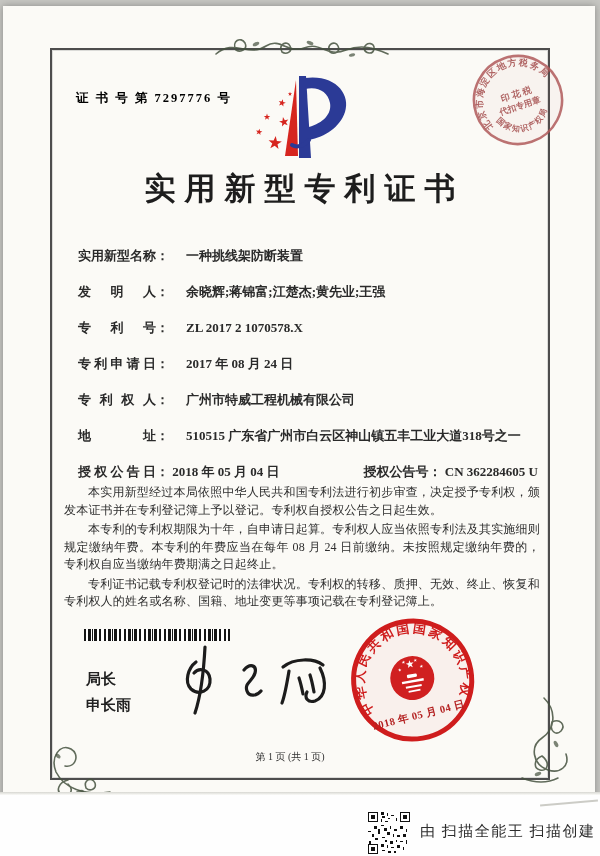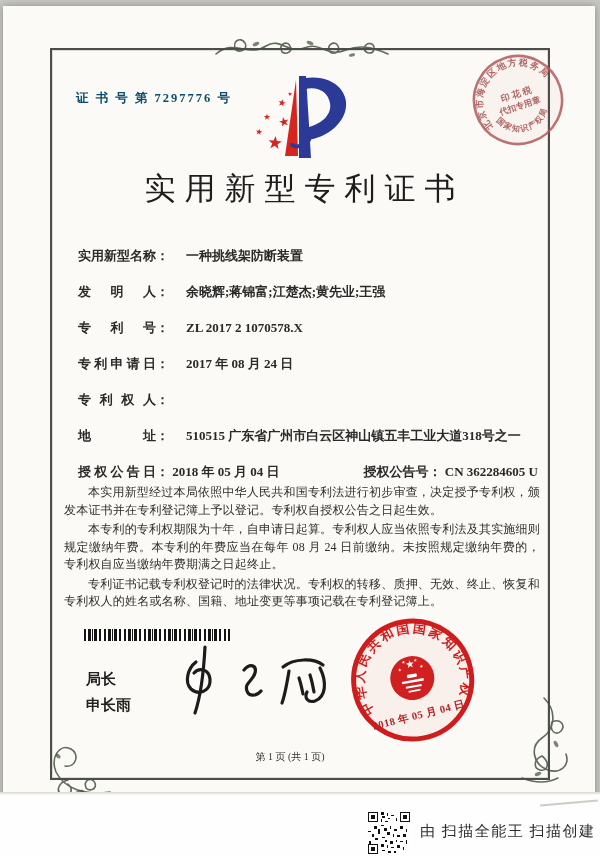--- a/index.html
+++ b/index.html
@@ -9,26 +9,26 @@
     font-family:"Liberation Serif","DejaVu Serif",serif;
     color:#262626;
   }
   .paper{position:absolute;left:3px;top:6px;width:592px;height:850px;
     background:#fbfaf6;box-shadow:0 0 7px rgba(0,0,0,.3);}
   .edge-left{position:absolute;left:0;top:170;width:2px;height:430;background:#8d8d8a;}
   .frame{position:absolute;left:50px;top:48px;width:500px;height:732px;
     border:2px solid #4d4d4d;box-sizing:border-box;
     box-shadow:inset 0 0 0 1px rgba(160,160,160,.35);}
   .cert-no{position:absolute;left:76px;top:90px;font-size:12.5px;font-weight:bold;
-    letter-spacing:2px;color:#0c4a6e;}
+    letter-spacing:2px;color:#000000;}
   .logo{position:absolute;left:238px;top:70px;width:140px;height:100px;}
   .tax-stamp{position:absolute;left:468px;top:52px;width:100px;height:96px;
     transform:rotate(-18deg);opacity:.85;}
   .title{position:absolute;left:0;top:168px;width:600px;text-align:center;
-    font-size:31px;font-weight:normal;letter-spacing:9px;text-indent:9px;color:#1d1d1d;}
+    font-size:31px;font-weight:bold;letter-spacing:9px;text-indent:9px;color:#1d1d1d;}
   .fields{position:absolute;left:78px;top:246px;width:464px;font-size:13px;font-weight:bold;color:#2a2a2a;}
   .f-row{display:flex;line-height:20px;margin-bottom:16px;}
   .f-row.addr{margin-bottom:4px;}
   .f-label{display:inline-block;width:78px;text-align:justify;text-align-last:justify;flex:0 0 78px;}
   .f-colon{flex:0 0 auto;}
   .f-value{flex:1 1 auto;margin-left:17px;}
   .grant-row{display:flex;line-height:20px;margin-top:16px;font-size:13px;font-weight:bold;align-items:center;}
   .grant-right{margin-left:auto;margin-right:4px;}
   .paras{position:absolute;left:62px;top:482px;width:480px;font-size:12px;
     line-height:17.5px;text-align:justify;color:#2e2e2e;letter-spacing:.2px;}
@@ -154,20 +154,21 @@
     <span class="f-value">ZL 2017 2 1070578.X</span>
   </div>
   <div class="f-row">
     <span class="f-label">专利申请日</span>
       <span class="f-colon">：</span>
     <span class="f-value">2017 年 08 月 24 日</span>
   </div>
   <div class="f-row">
     <span class="f-label">专利权人</span>
       <span class="f-colon">：</span>
+    <span class="f-value">广州市特威工程机械有限公司</span>
   </div>
   <div class="f-row addr">
     <span class="f-label">地址</span>
       <span class="f-colon">：</span>
     <span class="f-value">510515 广东省广州市白云区神山镇五丰工业大道318号之一</span>
   </div>
   <div class="grant-row">
     <div>
       <span class="f-label">授权公告日</span><span>：</span>
       <span>2018 年 05 月 04 日</span>

